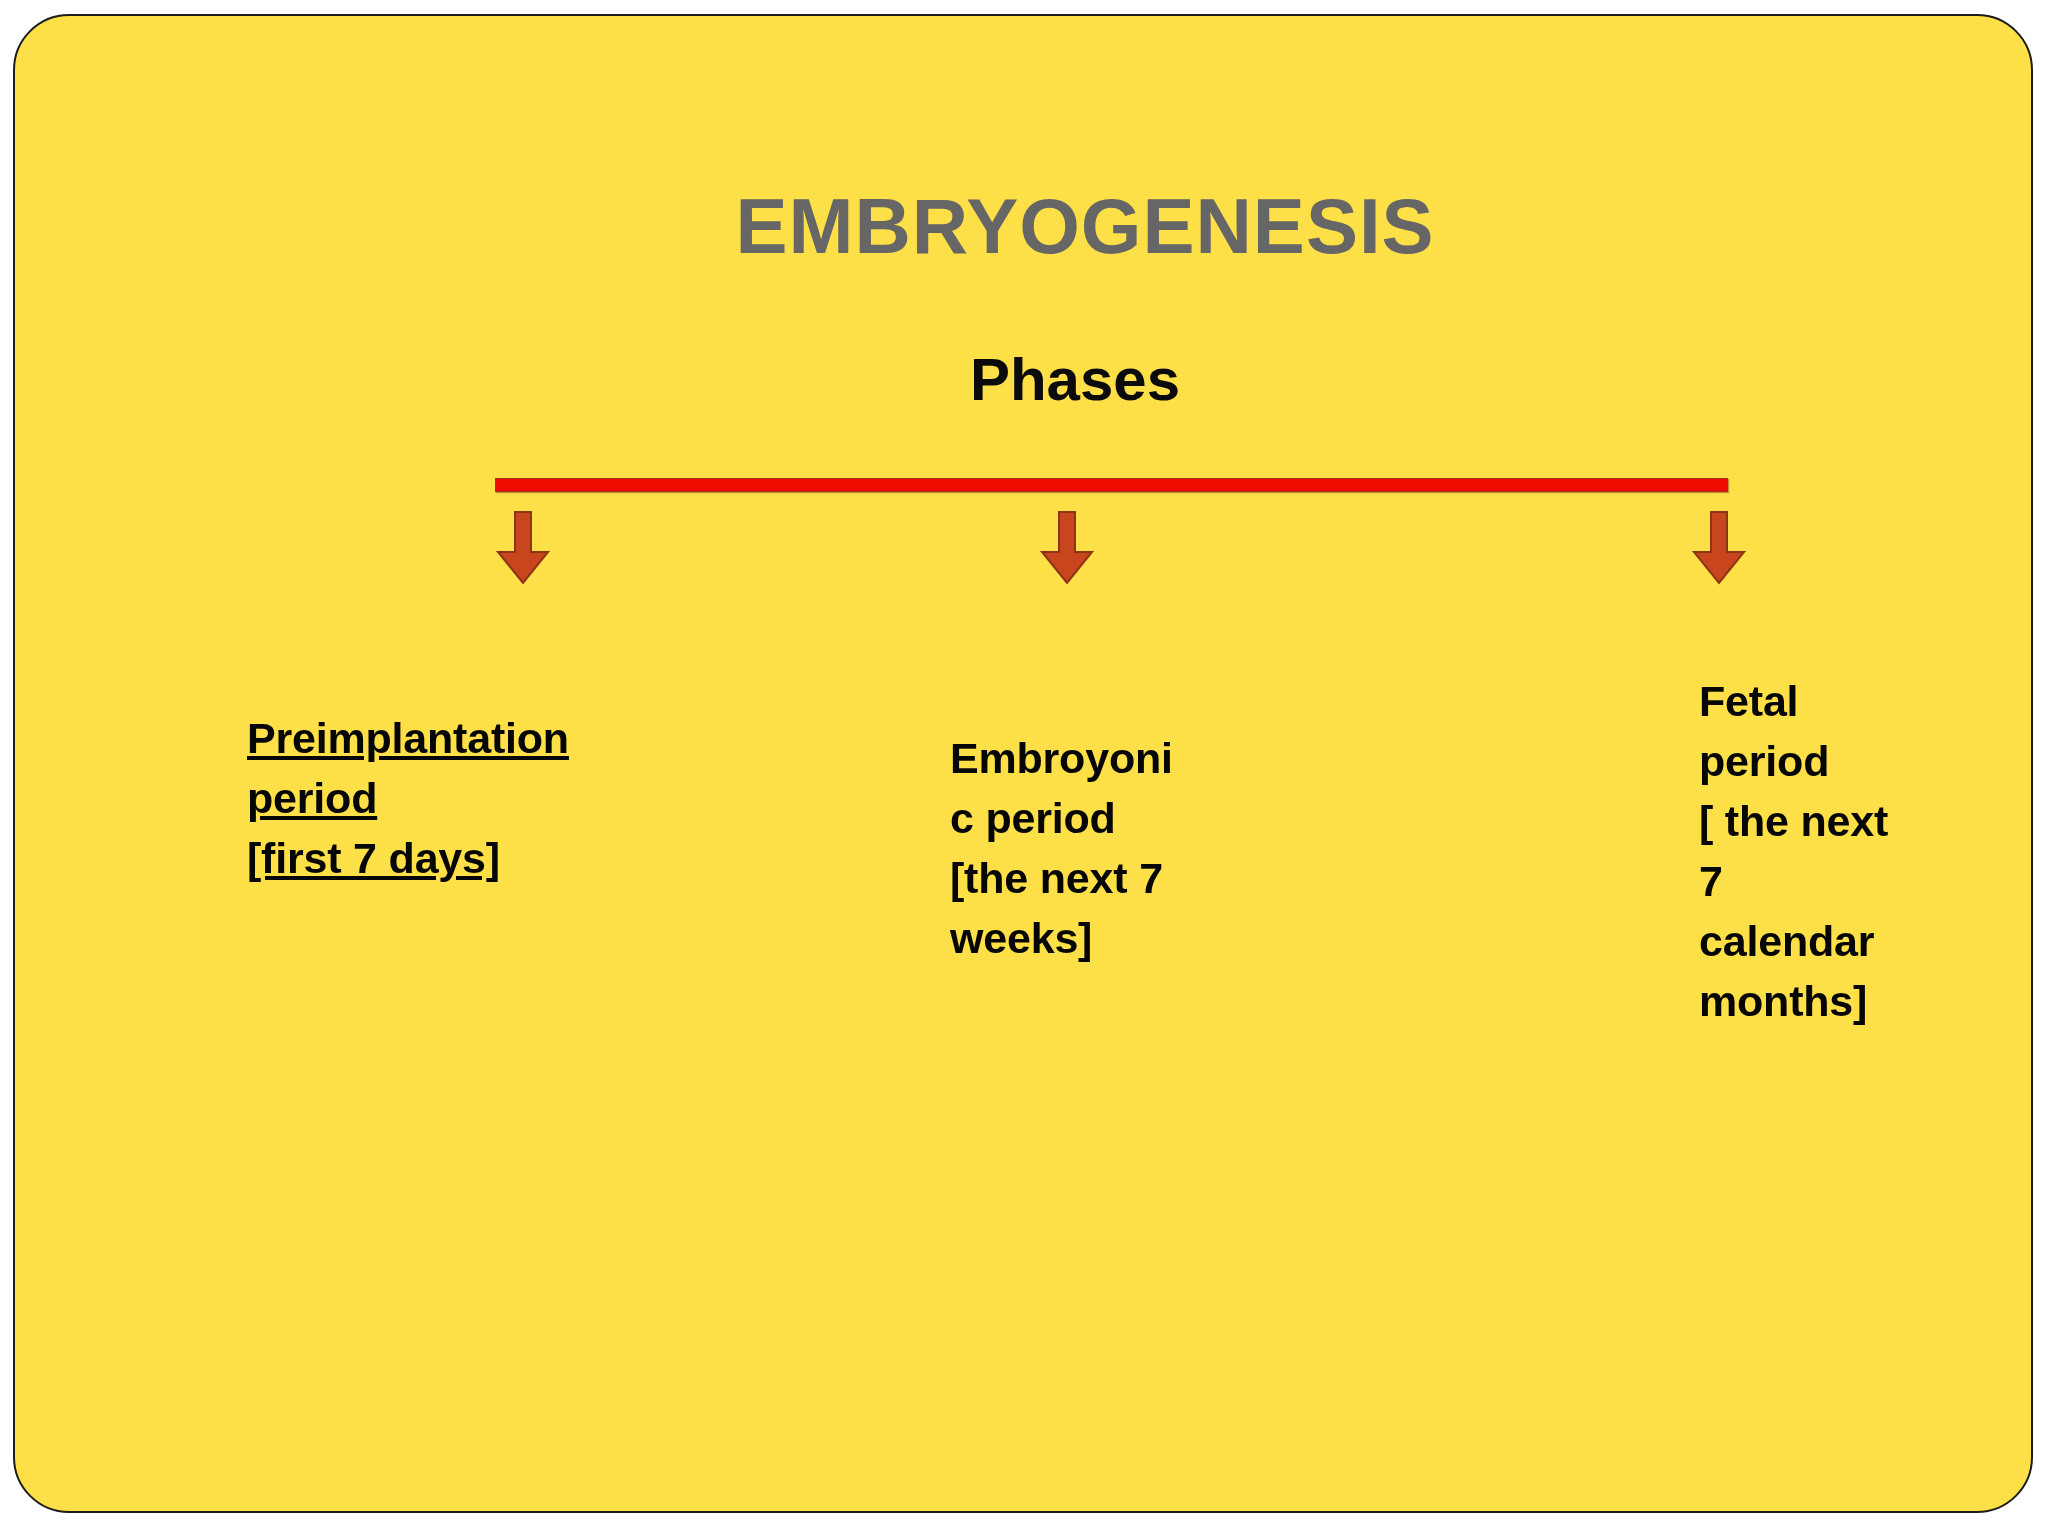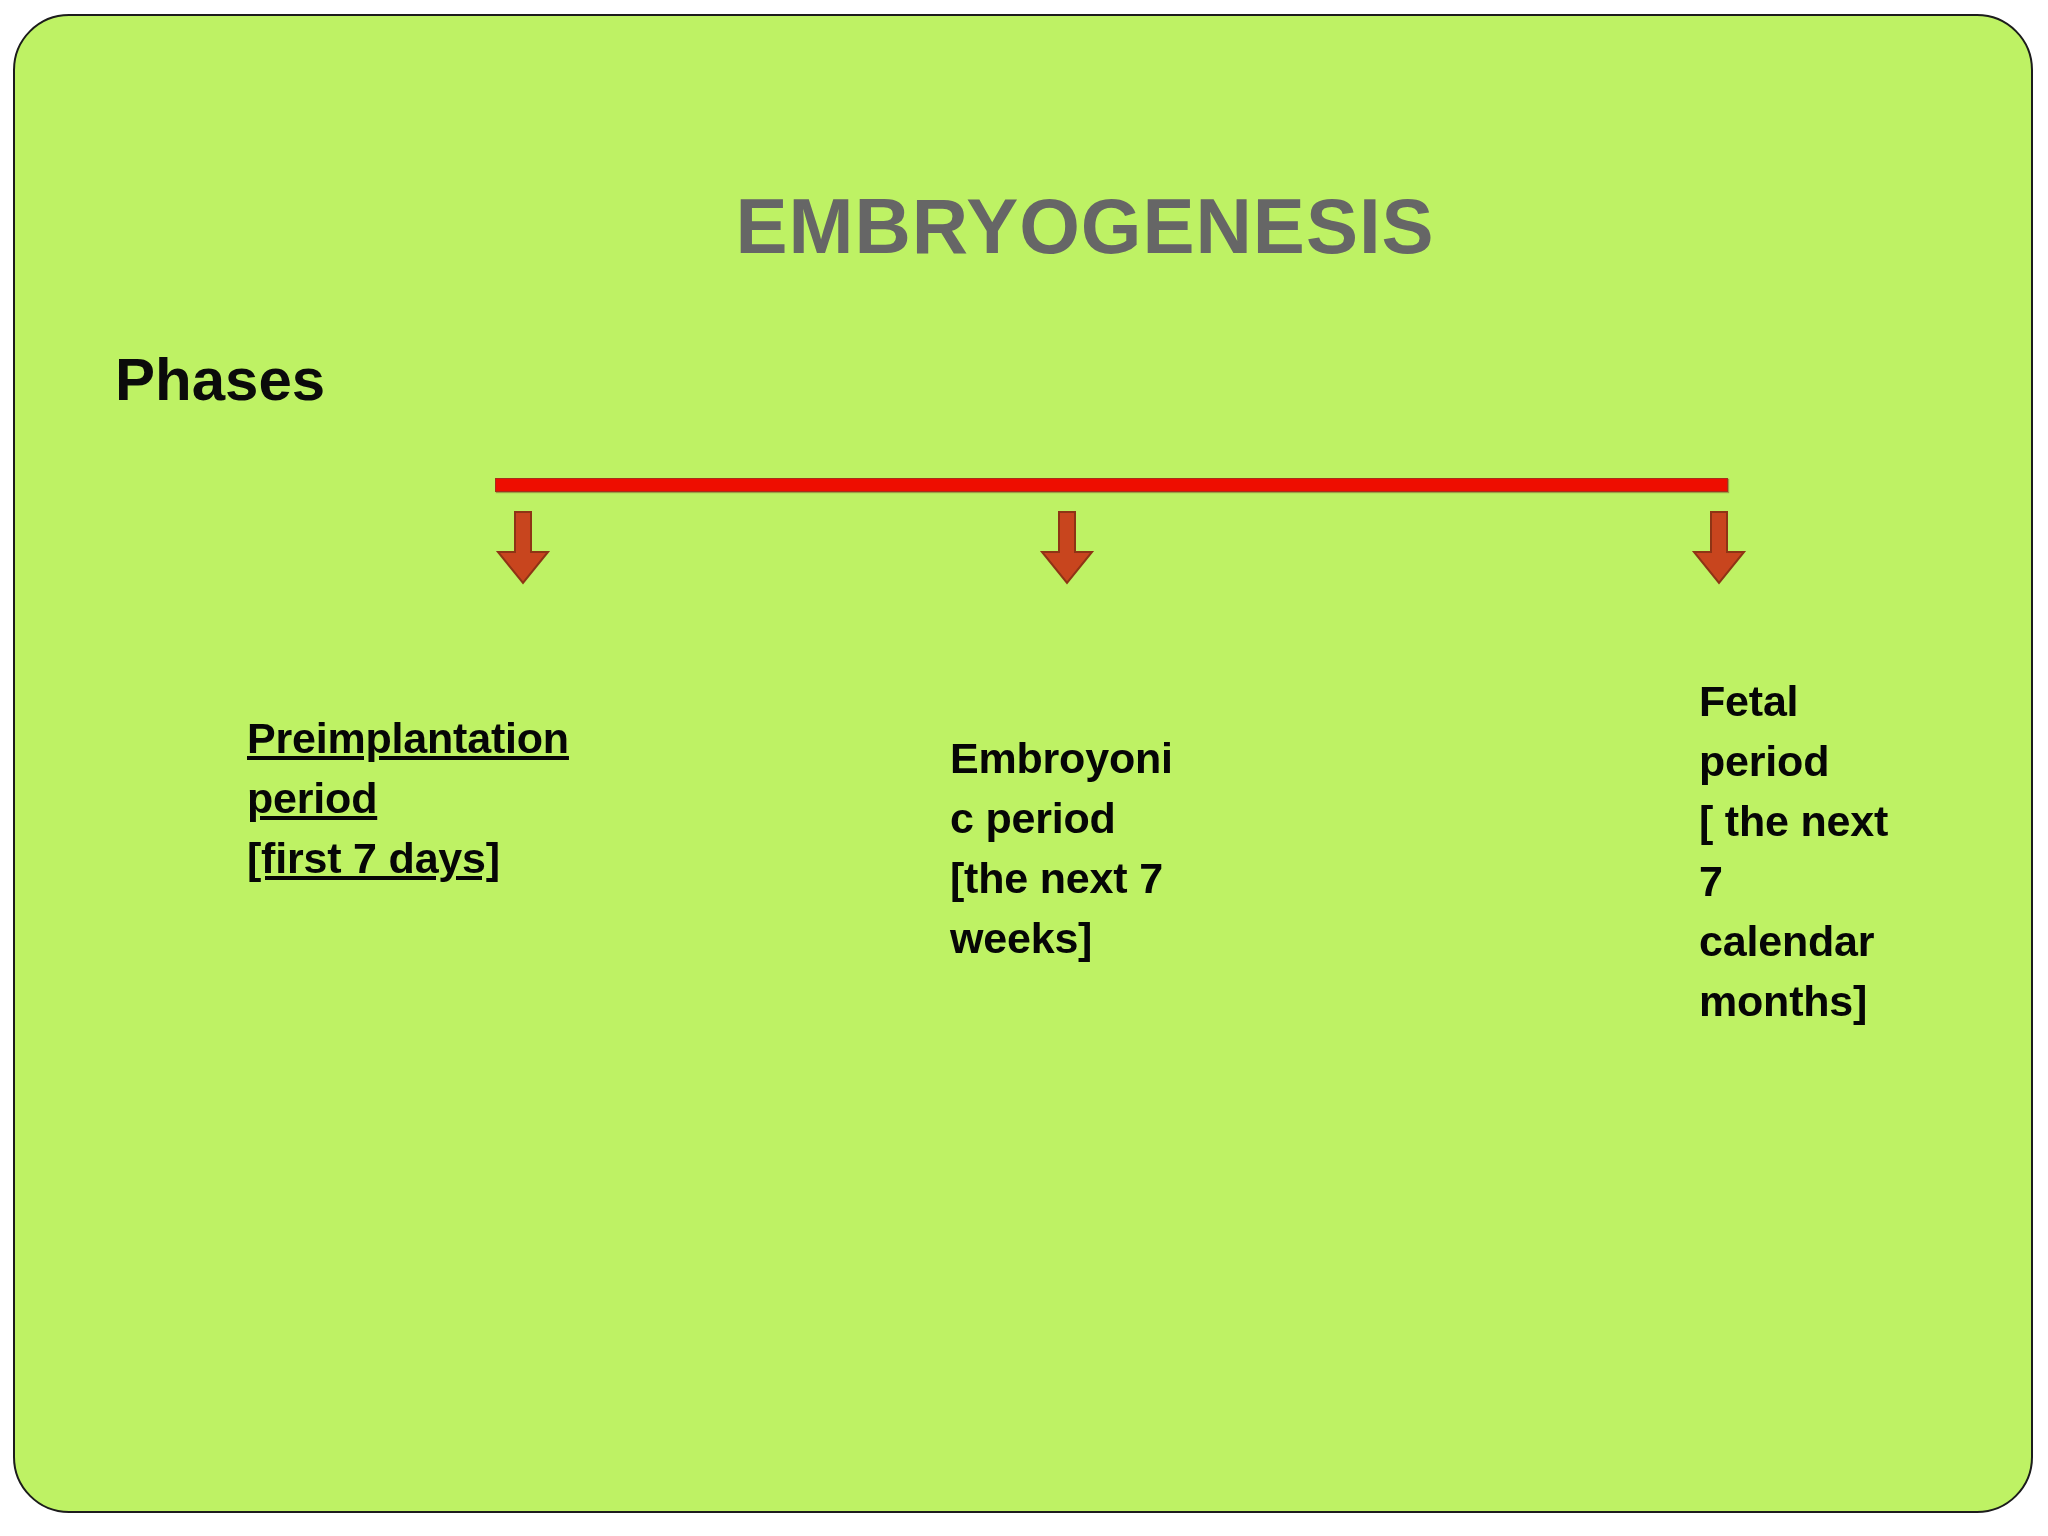--- a/index.html
+++ b/index.html
@@ -14,21 +14,21 @@
     overflow: hidden;
   }
 
   #slide {
     position: absolute;
     left: 13px;
     top: 14px;
     width: 2020px;
     height: 1499px;
     box-sizing: border-box;
-    background: #bef264;
+    background: #fde047;
     border: 2px solid #1c1c1c;
     border-radius: 56px;
   }
 
   
   #title {
     position: absolute;
     left: 0;
     top: 170px;
     width: 2020px;
@@ -40,20 +40,21 @@
     line-height: 1.05;
     white-space: nowrap;
   }
   #title-inner { display: inline-block; padding-left: 120px; }
 
   #subtitle {
     position: absolute;
     left: 0;
     top: 332px;
     width: 2020px;
+    text-align: center;
     font-size: 60px;
     font-weight: bold;
     color: #0b0b0b;
     line-height: 1.05;
     white-space: nowrap;
   }
   #subtitle-inner { display: inline-block; padding-left: 100px; }
 
   
   #red-bar {

